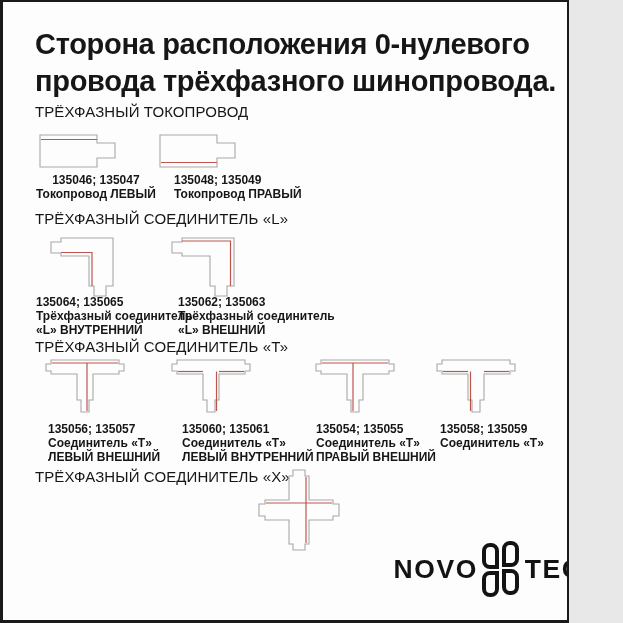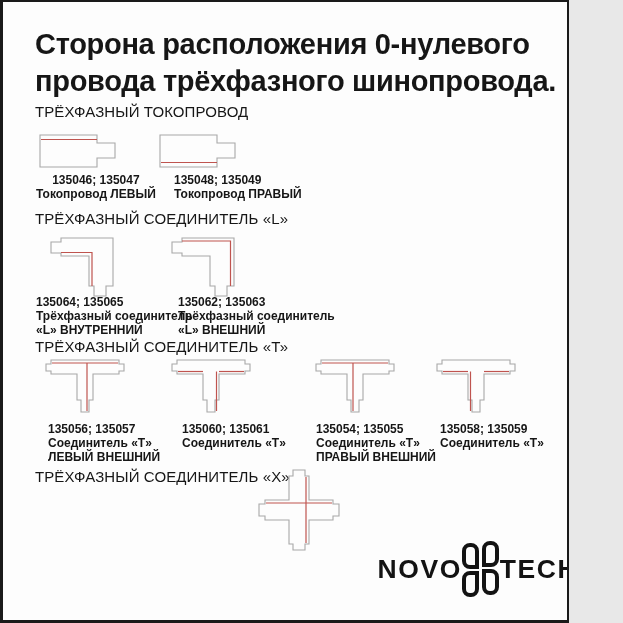--- a/index.html
+++ b/index.html
@@ -33,22 +33,22 @@
   }
   .caption{
     font-size:12px;line-height:13px;font-weight:bold;white-space:nowrap;
   }
   .caption div{margin:0 0 1px 0;}
   svg{display:block;}
   .outline{fill:none;stroke:var(--outline);stroke-width:1.1;}
   .neutral{fill:none;stroke:var(--neutral);stroke-width:1.2;}
   
   .logo{
-    left:377px;top:538px;width:205px;height:58px;
-    display:flex;align-items:center;
+    left:393px;top:538px;width:205px;height:58px;
+    display:flex;align-items:center;justify-content:space-between;
   }
   .logo-text{
     font-size:25px;font-weight:bold;letter-spacing:1.5px;color:#131313;
     transform:scaleX(1.06);transform-origin:center;
   }
   .pinwheel{position:relative;width:40px;height:56px;margin:0 1px;flex:0 0 auto;}
   .petal{position:absolute;box-sizing:border-box;width:17px;height:26px;border:4.5px solid #131313;background:transparent;}
   .petal-tl{left:1px;top:2px;border-radius:8px 8px 0 8px;}
   .petal-tr{left:21px;top:0;border-radius:8px 8px 8px 0;}
   .petal-bl{left:1px;top:30px;border-radius:8px 0 8px 8px;}
@@ -132,20 +132,21 @@
   </svg>
 
   <div class="abs caption" style="left:45px;top:421px;">
     <div>135056; 135057</div>
     <div>Соединитель «Т»</div>
     <div>ЛЕВЫЙ ВНЕШНИЙ</div>
   </div>
   <div class="abs caption" style="left:179px;top:421px;">
     <div>135060; 135061</div>
     <div>Соединитель «Т»</div>
+    <div>ЛЕВЫЙ ВНУТРЕННИЙ</div>
   </div>
   <div class="abs caption" style="left:313px;top:421px;">
     <div>135054; 135055</div>
     <div>Соединитель «Т»</div>
     <div>ПРАВЫЙ ВНЕШНИЙ</div>
   </div>
   <div class="abs caption" style="left:437px;top:421px;">
     <div>135058; 135059</div>
     <div>Соединитель «Т»</div>
   </div>

